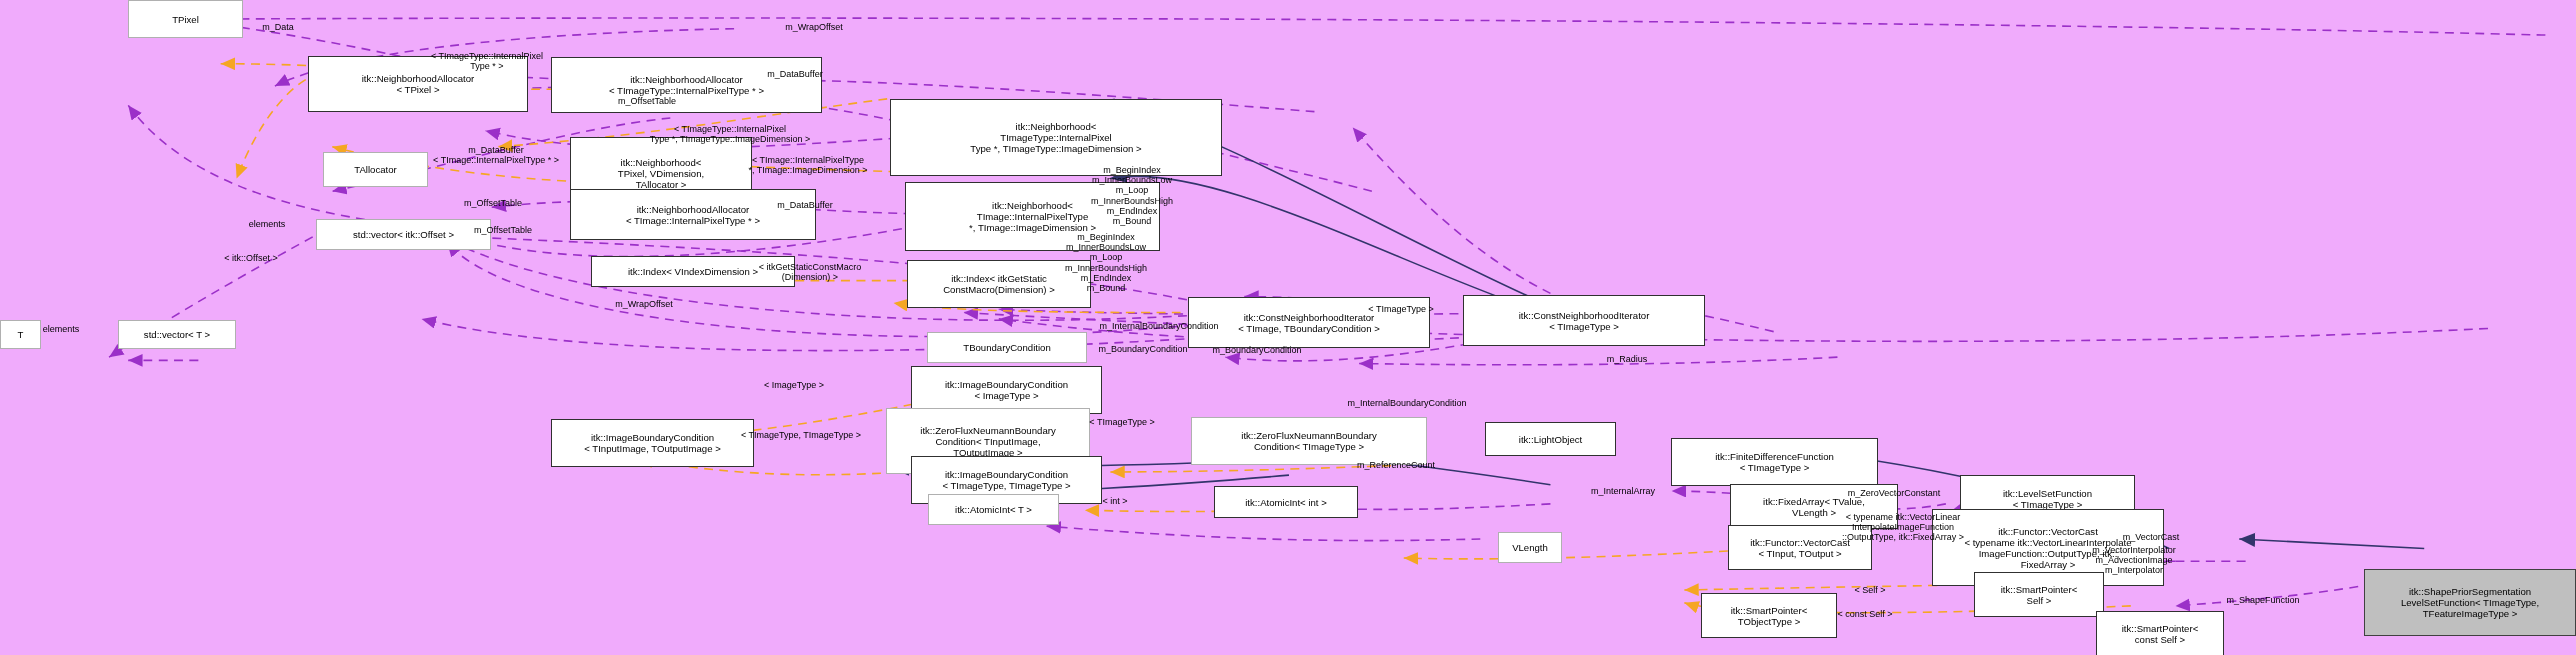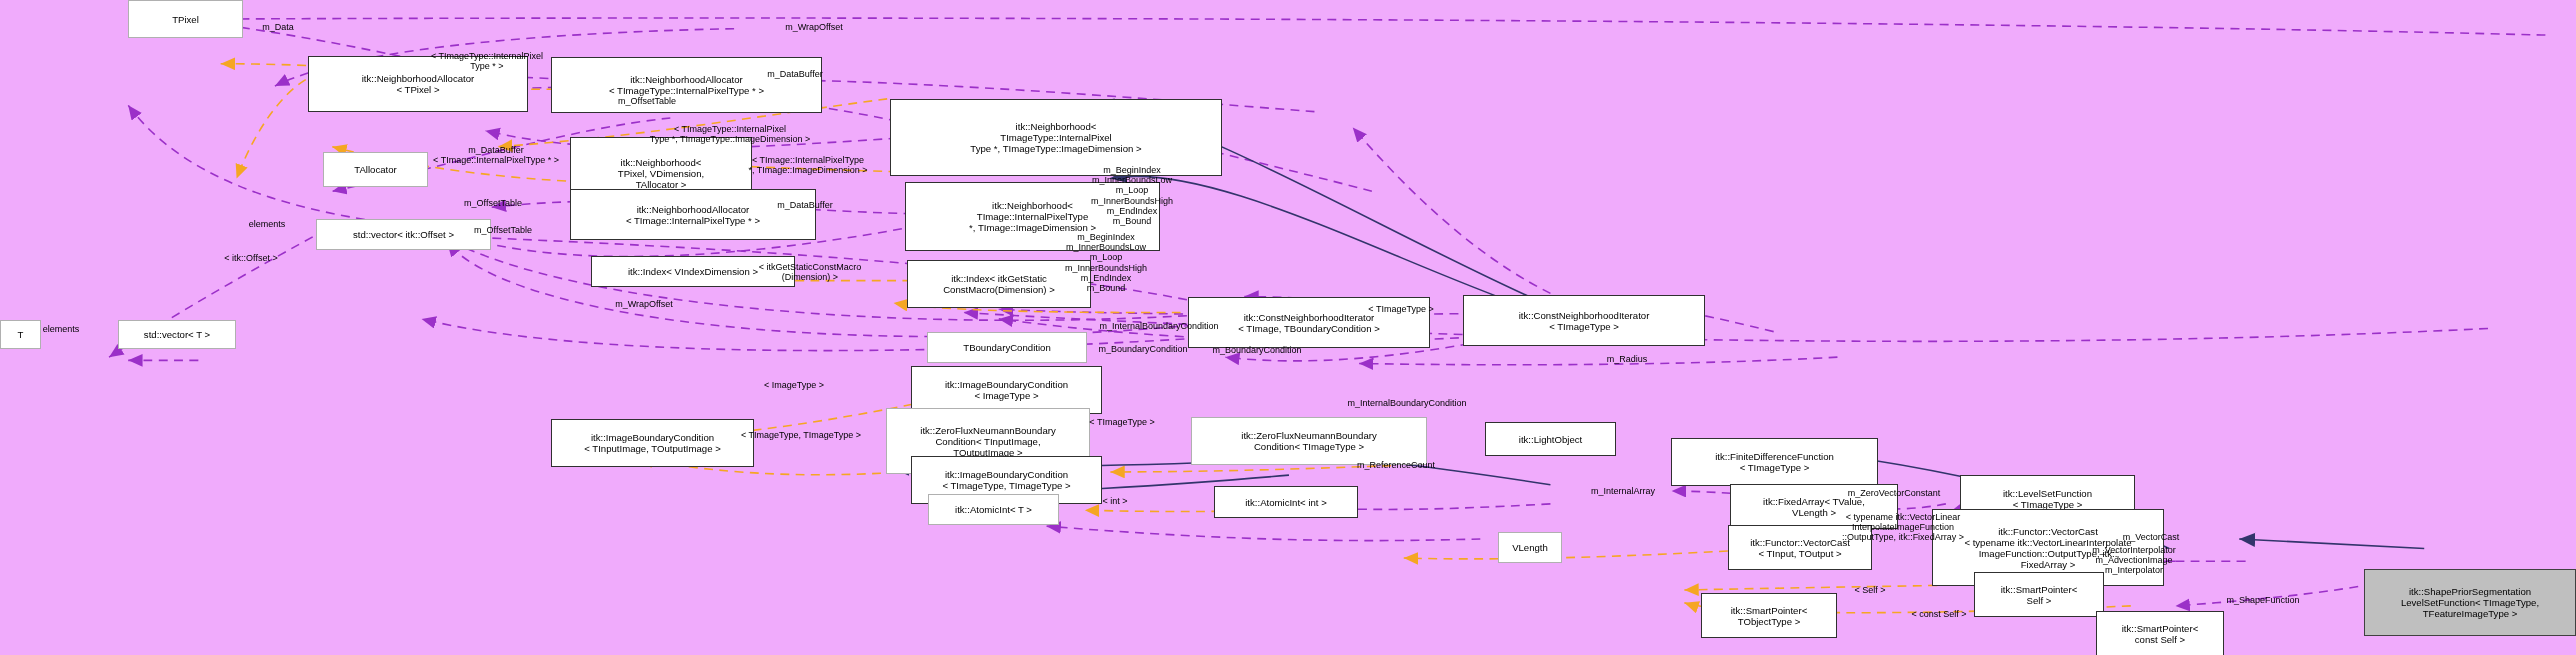--- a/index.html
+++ b/index.html
@@ -258,15 +258,15 @@
     <div class="elabel" style="left: 1115px; top: 496px;">&lt; int &gt;</div>
     <div class="elabel" style="left: 1903px; top: 512px;">&lt; typename itk::VectorLinear
 InterpolateImageFunction
 ::OutputType, itk::FixedArray &gt;</div>
     <div class="elabel" style="left: 2151px; top: 532px;">m_VectorCast</div>
     <div class="elabel" style="left: 2134px; top: 545px;">m_VectorInterpolator
 m_AdvectionImage
 m_Interpolator</div>
     <div class="elabel" style="left: 1870px; top: 585px;">&lt; Self &gt;</div>
     <div class="elabel" style="left: 2263px; top: 595px;">m_ShapeFunction</div>
-    <div class="elabel" style="left: 1939px; top: 609px;">&lt; const Self &gt;</div>
+    <div class="elabel" style="left: 1865px; top: 609px;">&lt; const Self &gt;</div>
   </div>
 
 
 </body></html>

